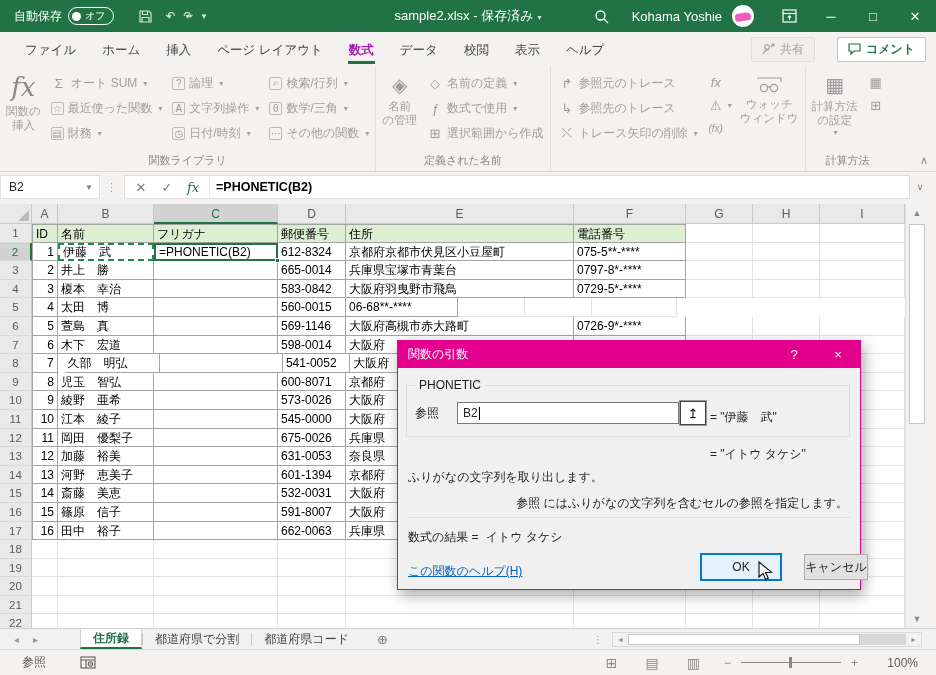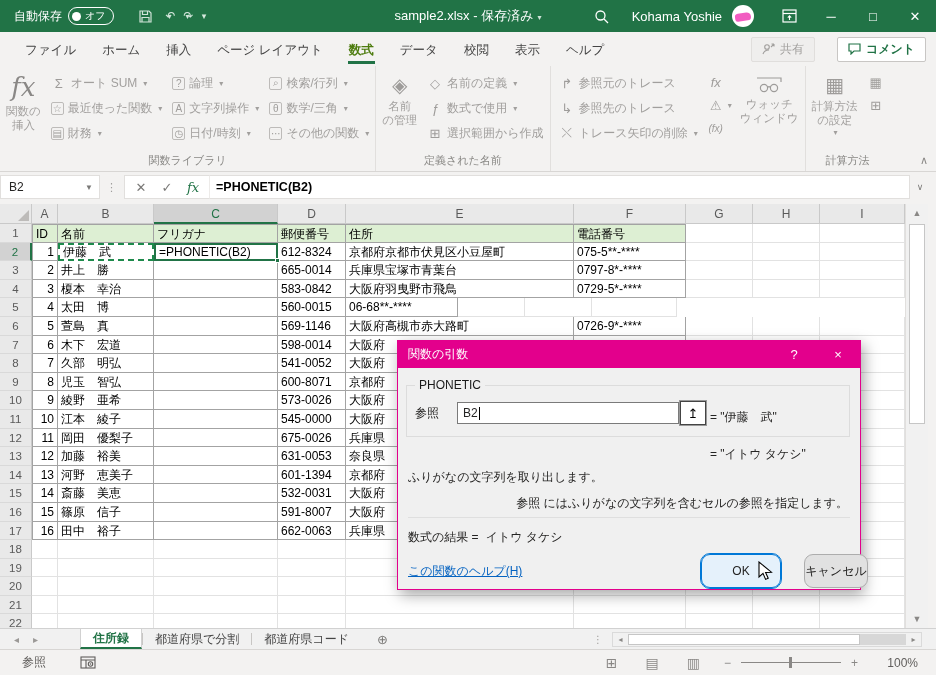--- a/index.html
+++ b/index.html
@@ -23,21 +23,21 @@
   .tb-user { font-size:13px; color:#fff; margin:0 10px; }
   .avatar { width:22px; height:22px; border-radius:50%; background:#fff; position:relative; overflow:hidden; margin-right:14px; }
   .avatar i { position:absolute; left:3px; top:8px; width:16px; height:8px; background:#F25CC1; border-radius:6px 8px 7px 5px; transform:rotate(-8deg); }
   .winbtn { width:42px; height:32px; display:flex; align-items:center; justify-content:center; color:#fff; font-size:13px; }
   .searchbtn { width:40px; }
 
   
   .tabrow { position:absolute; left:0; top:32px; width:936px; height:34px; background:#F3F2F1; display:flex; align-items:center; }
   .rtabs { display:flex; align-items:flex-end; height:34px; padding-left:12px; }
   .rtab { padding:8px 13px 7px; font-size:12.5px; color:#444; white-space:nowrap; }
-  .rtab.active { font-weight:bold; color:#4d7c0f; position:relative; }
+  .rtab.active { font-weight:bold; color:#a21caf; position:relative; }
   .rtab.active::after { content:""; position:absolute; left:12px; right:12px; bottom:2px; height:3px; background:#217346; }
   .tabrow-right { margin-left:auto; display:flex; align-items:center; gap:22px; padding-right:10px; }
   .pill-btn { display:flex; align-items:center; gap:5px; border:1px solid #E0DEDC; background:#EFEEED; color:#A19F9D; border-radius:2px; padding:3px 10px; font-size:12px; }
   .pill-btn.comments { background:#fff; color:#217346; border-color:#C8C6C4; font-weight:bold; }
 
   
   .ribbon { position:absolute; left:0; top:66px; width:936px; height:106px; background:#F3F2F1; border-bottom:1px solid #D8D6D4; display:flex; color:#A19F9D; }
   .rgroup { display:flex; flex-direction:column; border-right:1px solid #E1DFDD; padding:2px 2px 0 2px; }
   .rgc { display:flex; flex:1; align-items:flex-start; }
   .rgl { text-align:center; font-size:11px; color:#898885; padding:2px 0 3px; }
@@ -126,21 +126,21 @@
   .dlg-input { width:222px; height:22px; background:#fff; border:1px solid #7A7A7A; display:flex; align-items:center; padding-left:5px; font-size:12px; }
   .caret { display:inline-block; width:1px; height:13px; background:#000; margin-left:1px; }
   .dlg-collapse { width:26px; height:24px; margin-left:1px; background:#fff; border:1px solid #444; outline:1px solid #999; display:flex; align-items:center; justify-content:center; font-size:13px; color:#000; }
   .dlg-eq1 { position:absolute; left:312px; top:68px; font-size:12px; }
   .dlg-eq2 { position:absolute; left:312px; top:105px; font-size:12px; }
   .dlg-desc { position:absolute; left:10px; top:128px; font-size:12px; }
   .dlg-arghelp { position:absolute; right:12px; top:154px; font-size:12px; text-align:right; }
   .dlg-divider { position:absolute; left:10px; right:10px; top:176px; height:1px; background:#DFDFDF; }
   .dlg-result { position:absolute; left:10px; top:188px; font-size:12px; display:flex; gap:7px; }
   .dlg-help { position:absolute; left:10px; top:222px; font-size:12px; color:#0563C1; text-decoration:underline; }
-  .dlg-btn { position:absolute; top:213px; height:34px; font-size:12px; display:flex; align-items:center; justify-content:center;border-radius:9px; }
+  .dlg-btn { position:absolute; top:213px; height:26px; font-size:12px; display:flex; align-items:center; justify-content:center; }
   .dlg-ok { left:303px; width:80px; background:#E5F1FB; border:1px solid #0078D7; outline:1px solid #0078D7; }
   .dlg-cancel { left:406px; width:64px; background:#E1E1E1; border:1px solid #ADADAD; }
   .cursor { position:absolute; left:757px; top:561px; z-index:60; }
 
   svg { display:block; }
 </style>
 </head>
 <body>
 <div class="app">
 
@@ -498,21 +498,21 @@
           <div class="g-cell tb" style="width: 68px;">598-0014</div>
           <div class="g-cell tb" style="width: 228px;">大阪府</div>
           <div class="g-cell tb" style="width: 112px;"></div>
           <div class="g-cell" style="width: 67px;"></div>
           <div class="g-cell" style="width: 67px;"></div>
           <div class="g-cell" style="width: 85px;"></div>
         </div>
         <div class="g-row">
           <div class="g-rh">8</div>
           <div class="g-cell tb num" style="width: 26px; border-left: 1px solid rgb(163, 163, 163);">7</div>
-          <div class="g-cell tb" style="width: 96px;">久部　明弘</div>
+          <div class="g-cell tb" style="width: 96px; margin-left: 7px;">久部　明弘</div>
           <div class="g-cell tb" style="width: 124px;"></div>
           <div class="g-cell tb" style="width: 68px;">541-0052</div>
           <div class="g-cell tb" style="width: 228px;">大阪府</div>
           <div class="g-cell tb" style="width: 112px;"></div>
           <div class="g-cell" style="width: 67px;"></div>
           <div class="g-cell" style="width: 67px;"></div>
           <div class="g-cell" style="width: 85px;"></div>
         </div>
         <div class="g-row">
           <div class="g-rh">9</div>

